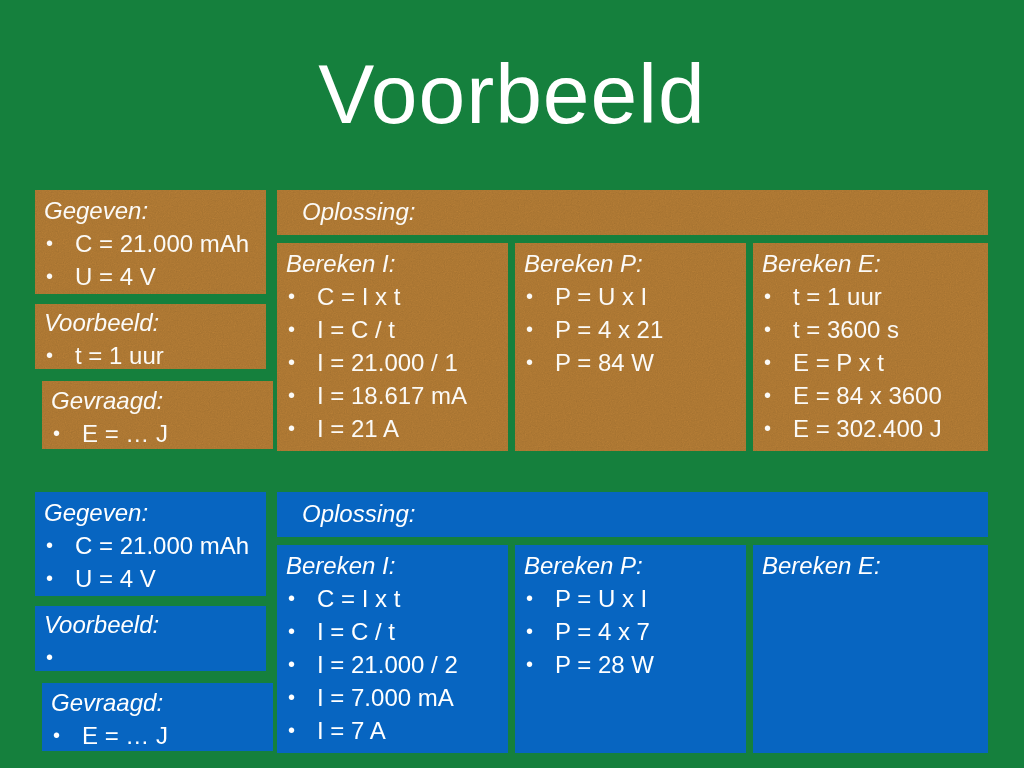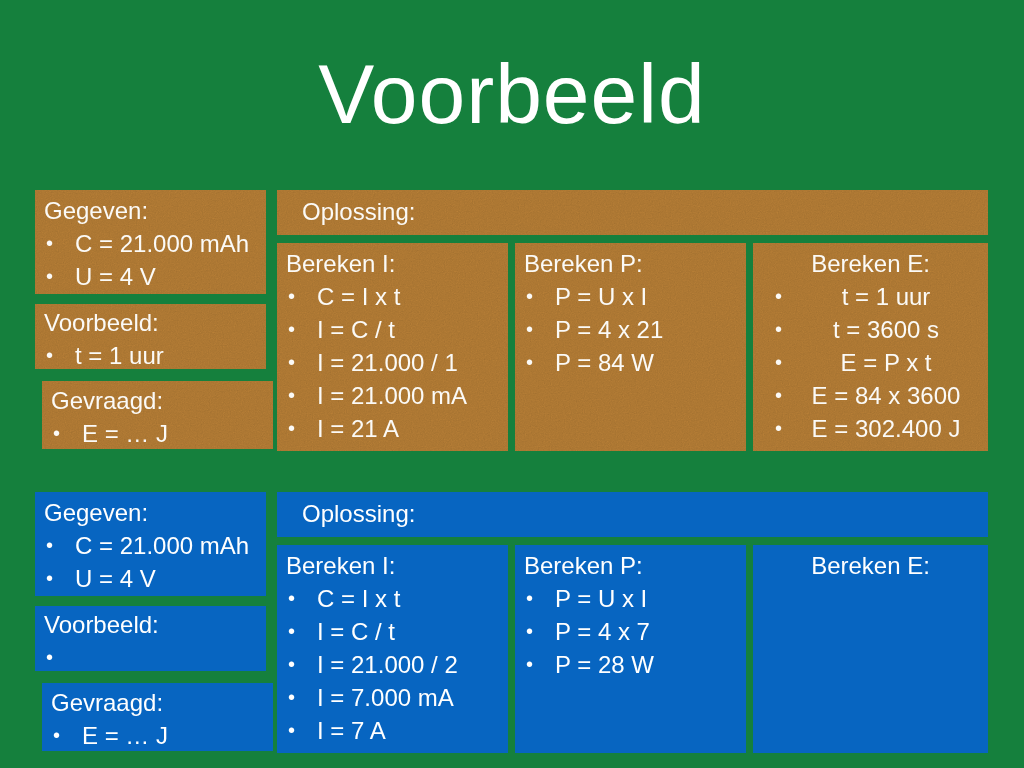--- a/index.html
+++ b/index.html
@@ -48,27 +48,28 @@
   }
   .theme-orange { background: #c3873a; }
   .theme-blue   { background: #0765c1; color: #ffffff; }
 
   .b-given    { left: 35px;  top: 0;     width: 231px; height: 104px; }
   .b-example  { left: 35px;  top: 114px; width: 231px; height: 65px;  padding-top: 2px; }
   .b-asked    { left: 42px;  top: 191px; width: 231px; height: 68px;  padding-top: 3px; }
   .b-solution { left: 277px; top: 0;     width: 711px; height: 45px;  padding-top: 5px; padding-left: 25px; }
   .b-step1    { left: 277px; top: 53px;  width: 231px; height: 208px; }
   .b-step2    { left: 515px; top: 53px;  width: 231px; height: 208px; }
-  .b-step3    { left: 753px; top: 53px;  width: 235px; height: 208px; text-align: center; }
+  .b-step3    { left: 753px; top: 53px;  width: 235px; height: 208px; }
 
   .box-head {
     font-weight: 400;
     white-space: nowrap;
     position: relative;
     z-index: 2;
+    font-style: italic;
   }
   .box-list { position: relative; z-index: 2; }
   .bullet-line { display: flex; white-space: nowrap; }
   .bullet {
     width: 29px;
     flex: 0 0 29px;
     font-size: 20px;
     padding-left: 2px;
   }
   .bullet-text { flex: 1 1 auto; }
@@ -166,21 +167,21 @@
           <div class="bullet-line">
             <span class="bullet">•</span>
             <span class="bullet-text">I = C / t</span>
           </div>
           <div class="bullet-line">
             <span class="bullet">•</span>
             <span class="bullet-text">I = 21.000 / 1</span>
           </div>
           <div class="bullet-line">
             <span class="bullet">•</span>
-            <span class="bullet-text">I = 21.000 mA</span>
+            <span class="bullet-text">I = 18.617 mA</span>
           </div>
           <div class="bullet-line">
             <span class="bullet">•</span>
             <span class="bullet-text">I = 21 A</span>
           </div>
         </div>
     </div>
 
     <div class="box theme-orange b-step2">
       <svg class="grain" preserveAspectRatio="none">

